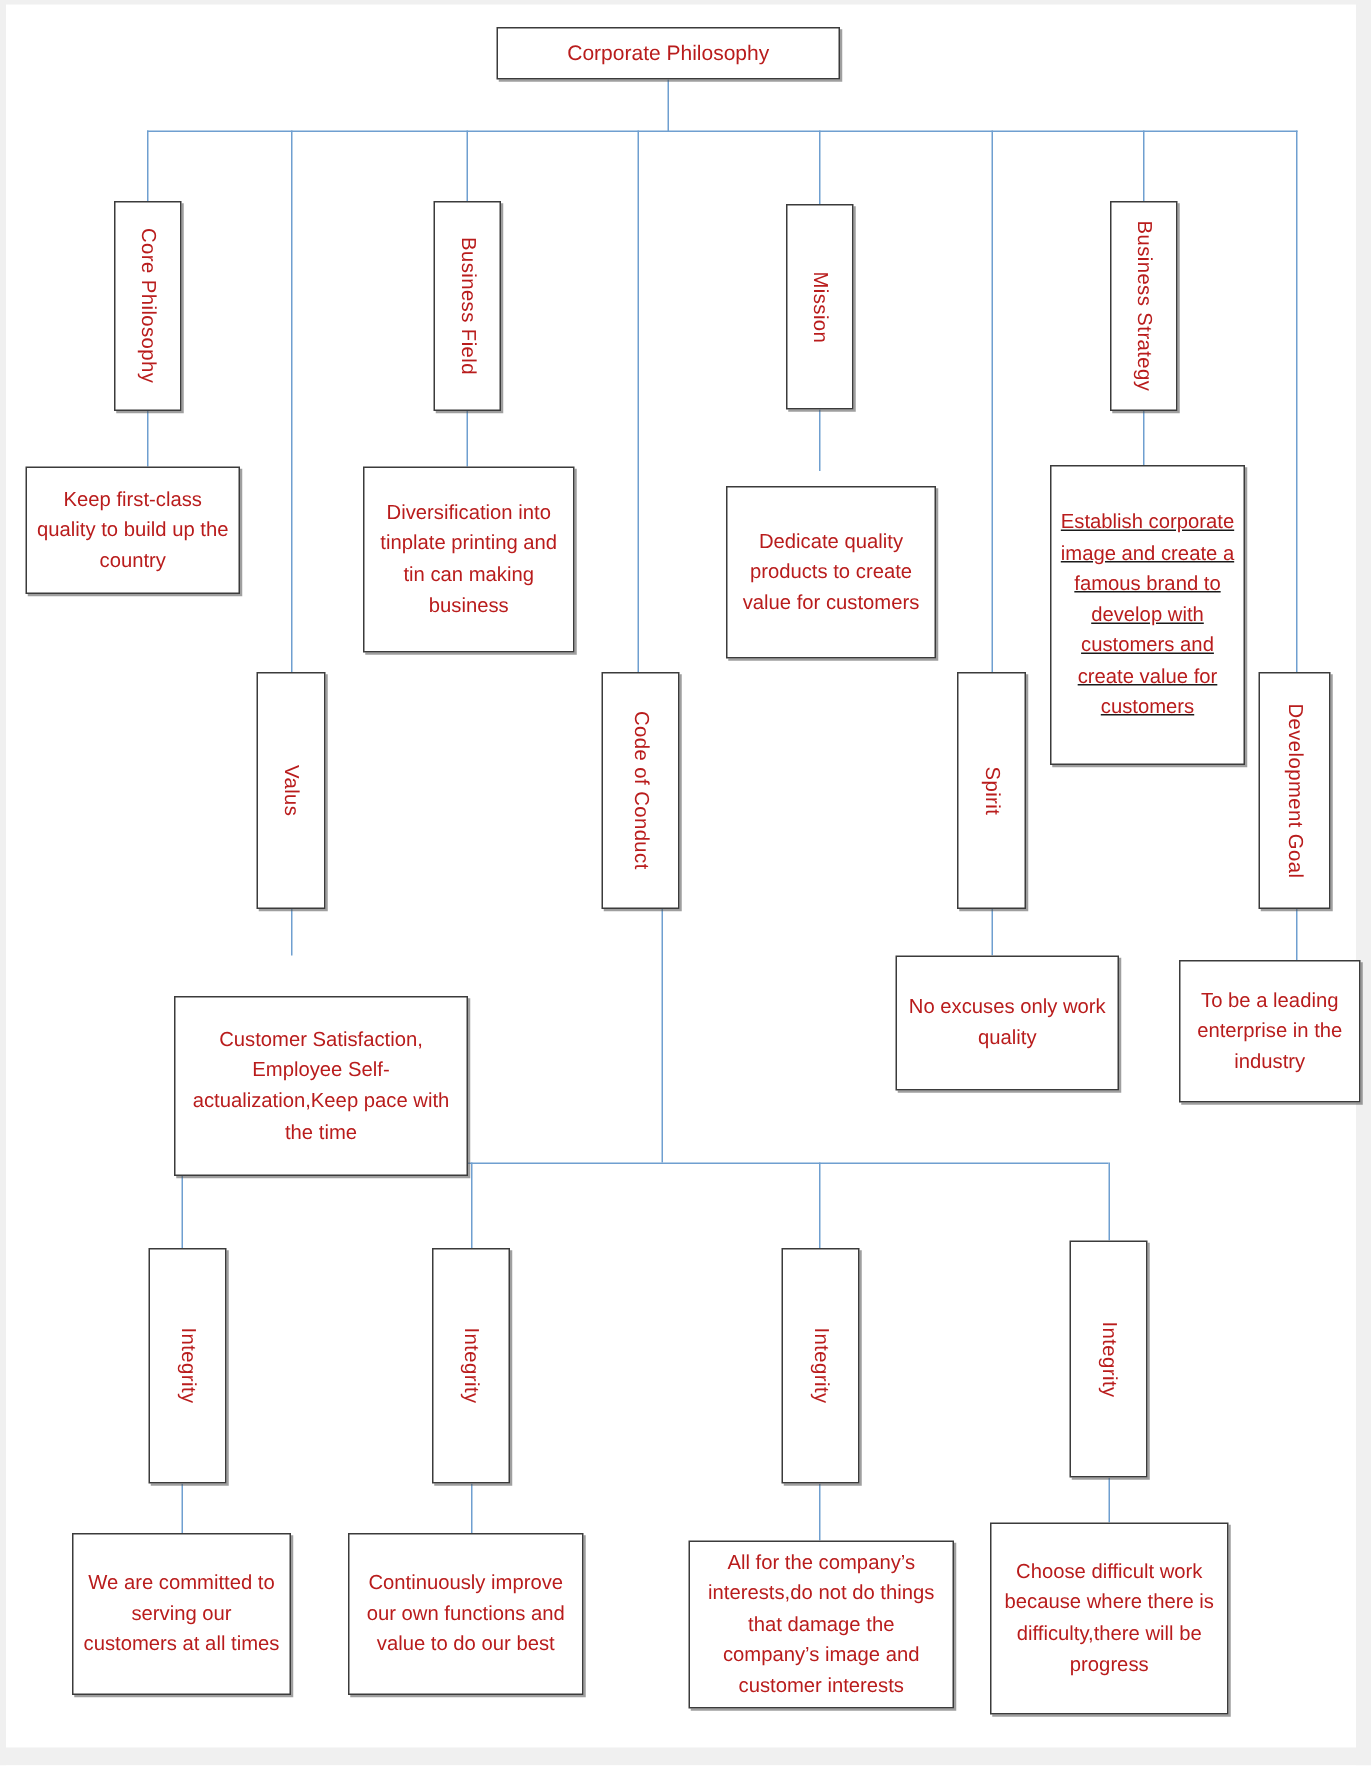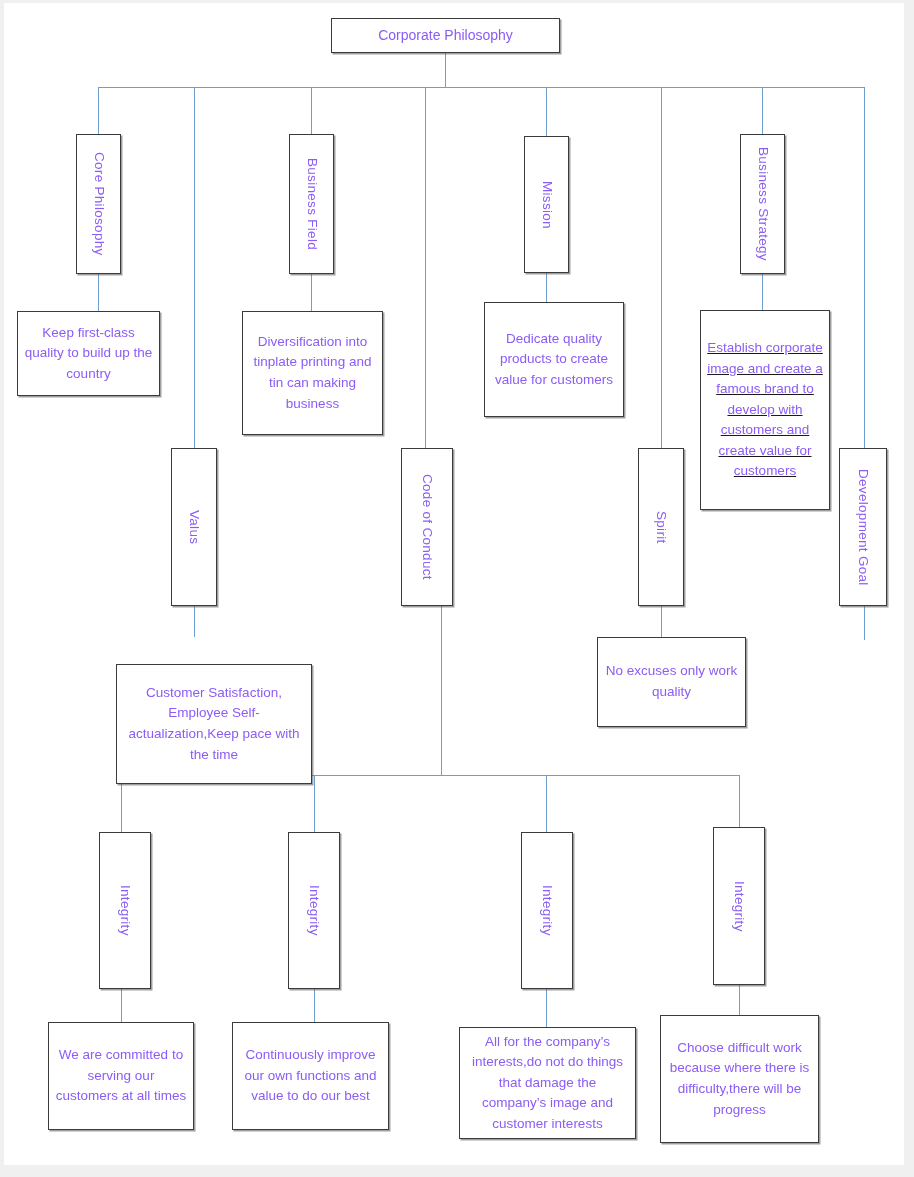--- a/index.html
+++ b/index.html
@@ -45,21 +45,21 @@
     border: 1.3px solid #3b3b3b;
     display: flex;
     align-items: center;
     justify-content: center;
     text-align: center;
   }
   .node .label {
     display: block;
     line-height: 1.52;
     font-size: 13.5px;
-    color: #8b5cf6;
+    color: #b91c1c;
     padding: 0 6px;
   }
   
   .node.root .label { font-size: 14px; }
 
   
   .node.vert .label {
     writing-mode: vertical-rl;
     text-orientation: mixed;
     white-space: nowrap;
@@ -136,21 +136,21 @@
   </div>
 
   <div class="node shadow" style="left:17px; top:311px; width:143px; height:85px;">
     <span class="label">Keep first-class quality to build up the country</span>
   </div>
 
   <div class="node shadow" style="left:242px; top:311px; width:141px; height:124px;">
     <span class="label">Diversification into tinplate printing and tin can making business</span>
   </div>
 
-  <div class="node shadow" style="left:484px; top:302px; width:140px; height:115px;">
+  <div class="node shadow" style="left:484px; top:324px; width:140px; height:115px;">
     <span class="label">Dedicate quality products to create value for customers</span>
   </div>
 
   <div class="node shadow" style="left:700px; top:310px; width:130px; height:200px;text-decoration:underline;">
     <span class="label">Establish corporate image and create a famous brand to develop with customers and create value for customers</span>
   </div>
 
   <div class="node vert shadow" style="left:171px; top:448px; width:46px; height:158px;">
     <span class="label">Valus</span>
   </div>
@@ -168,20 +168,23 @@
   </div>
 
   <div class="node shadow" style="left:116px; top:637px; width:196px; height:120px;margin-top:27px;">
     <span class="label">Customer Satisfaction, Employee Self-actualization,Keep pace with the time</span>
   </div>
 
   <div class="node shadow" style="left:597px; top:637px; width:149px; height:90px;">
     <span class="label">No excuses only work quality</span>
   </div>
 
+  <div class="node shadow" style="left:786px; top:640px; width:121px; height:95px;">
+    <span class="label">To be a leading enterprise in the industry</span>
+  </div>
 
   <div class="node vert shadow" style="left:99px; top:832px; width:52px; height:157px;">
     <span class="label">Integrity</span>
   </div>
 
   <div class="node vert shadow" style="left:288px; top:832px; width:52px; height:157px;">
     <span class="label">Integrity</span>
   </div>
 
   <div class="node vert shadow" style="left:521px; top:832px; width:52px; height:157px;">

